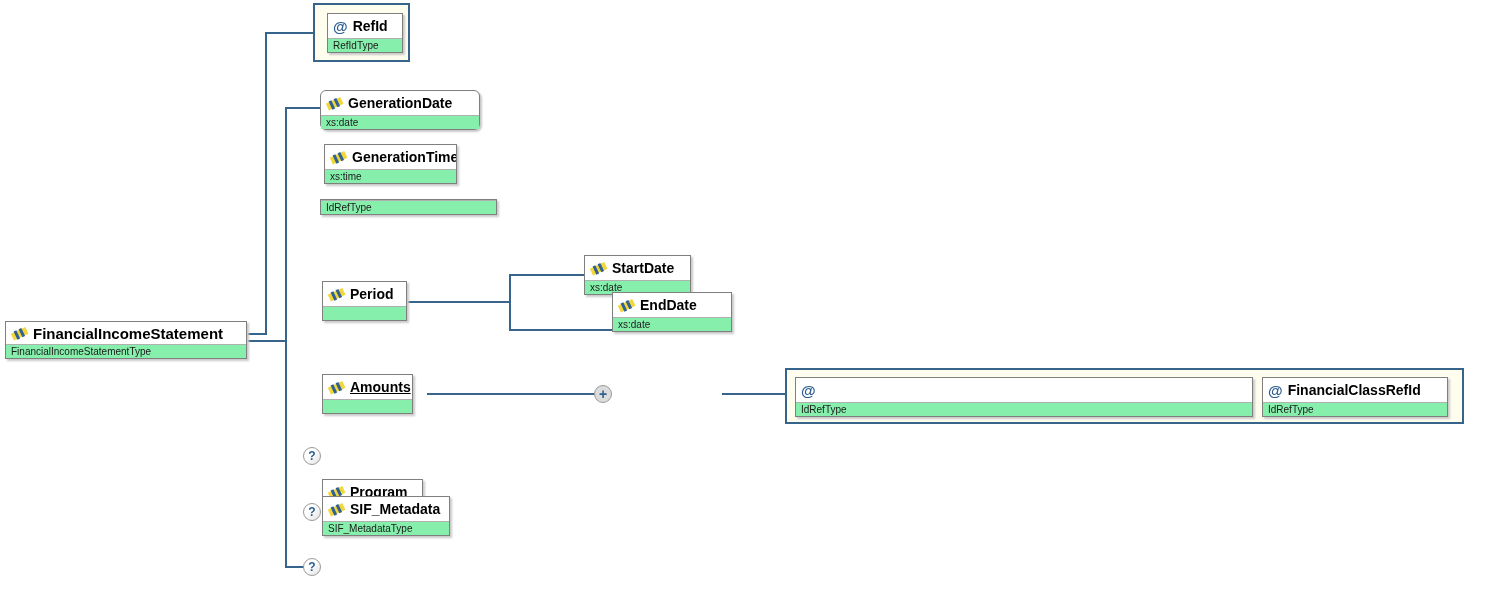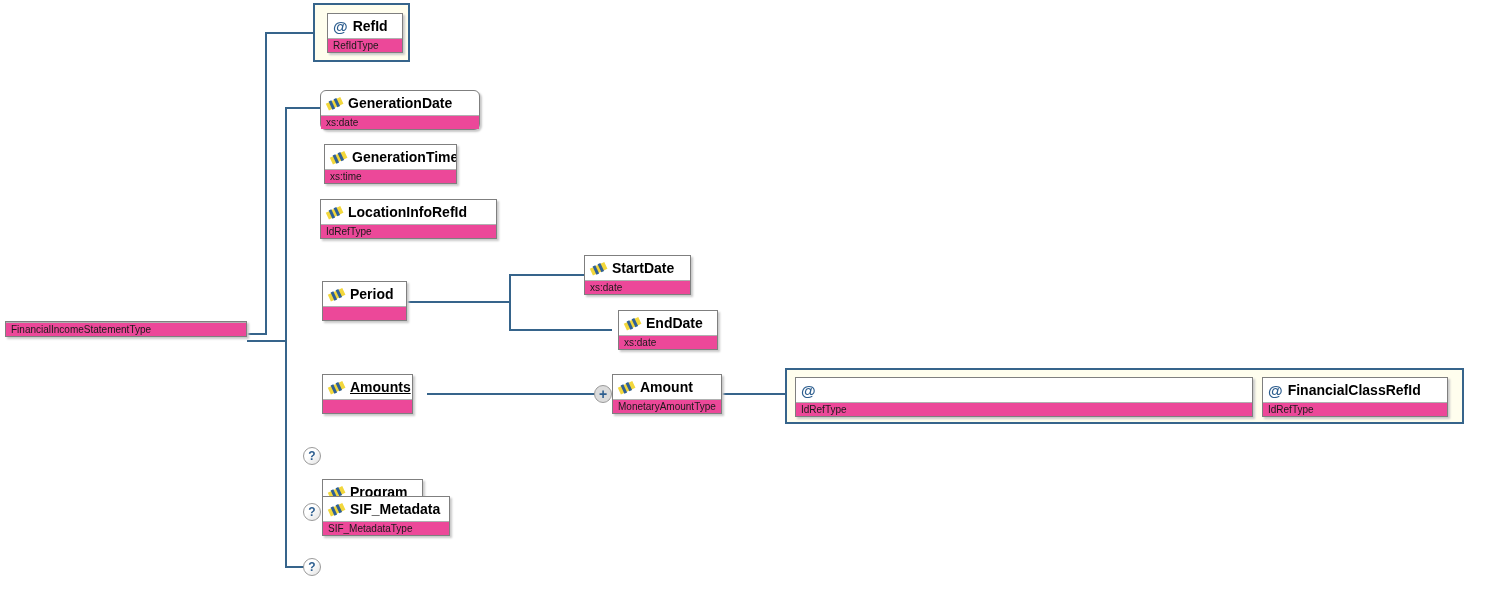--- a/index.html
+++ b/index.html
@@ -13,21 +13,21 @@
   
   .node{
     position:absolute;background:#ffffff;border:1px solid #7f7f7f;
     box-shadow:2px 2px 2px #c9c9c9;box-sizing:border-box;
   }
   .node-title{
     display:flex;align-items:center;gap:5px;padding:0 5px;height:24px;
     font-weight:bold;font-size:14px;color:#000;white-space:nowrap;overflow:hidden;
   }
   .node-type{
-    height:13px;background:#ec4899;border-top:1px solid #b0b0b0;
+    height:13px;background:#86efac;border-top:1px solid #b0b0b0;
     font-size:10px;color:#1a1a1a;padding:0 5px;line-height:13px;
     white-space:nowrap;overflow:hidden;
   }
   .root .node-title{height:22px;font-size:15px;}
   
   .grp{
     position:absolute;background:#FFFEEE;border:2px solid #36648B;
     box-sizing:border-box;
   }
   .at{color:#2d5e8f;font-size:15px;font-weight:bold;line-height:1;}
@@ -61,20 +61,30 @@
   <div class="cx h" style="left:509px;top:274px;width:103px;"></div>
   <div class="cx h" style="left:509px;top:329px;width:103px;"></div>
 
   <div class="cx h" style="left:427px;top:393px;width:168px;"></div>
   <div class="cx h" style="left:722px;top:393px;width:63px;"></div>
 
   <div class="grp" style="left:313px;top:3px;width:97px;height:59px;"></div>
   <div class="grp" style="left:785px;top:368px;width:679px;height:56px;"></div>
 
   <div class="node root" style="left:5px;top:321px;width:242px;">
+    <div class="node-title">
+      <svg class="elsvg" width="17" height="13" viewBox="0 0 17 13" style="overflow:visible">
+          <g transform="rotate(-25 8.5 6.5)">
+            <rect x="0.5" y="3" width="16" height="7.5" fill="#F2D73C"></rect>
+            <rect x="4" y="2.2" width="3" height="9" fill="#2F6096"></rect>
+            <rect x="9.5" y="2.2" width="3" height="9" fill="#2F6096"></rect>
+          </g>
+        </svg>
+      <span>FinancialIncomeStatement</span>
+    </div>
     <div class="node-type">FinancialIncomeStatementType</div>
   </div>
 
   <div class="node" style="left:327px;top:13px;width:76px;">
     <div class="node-title">
       <span class="at">@</span>
       <span>RefId</span>
     </div>
     <div class="node-type">RefIdType</div>
   </div>
@@ -101,30 +111,20 @@
             <rect x="4" y="2.2" width="3" height="9" fill="#2F6096"></rect>
             <rect x="9.5" y="2.2" width="3" height="9" fill="#2F6096"></rect>
           </g>
         </svg>
       <span>GenerationTime</span>
     </div>
     <div class="node-type">xs:time</div>
   </div>
 
   <div class="node" style="left:320px;top:199px;width:177px;">
-    <div class="node-title">
-      <svg class="elsvg" width="17" height="13" viewBox="0 0 17 13" style="overflow:visible">
-          <g transform="rotate(-25 8.5 6.5)">
-            <rect x="0.5" y="3" width="16" height="7.5" fill="#F2D73C"></rect>
-            <rect x="4" y="2.2" width="3" height="9" fill="#2F6096"></rect>
-            <rect x="9.5" y="2.2" width="3" height="9" fill="#2F6096"></rect>
-          </g>
-        </svg>
-      <span>LocationInfoRefId</span>
-    </div>
     <div class="node-type">IdRefType</div>
   </div>
 
   <div class="node" style="left:322px;top:281px;width:85px;">
     <div class="node-title">
       <svg class="elsvg" width="17" height="13" viewBox="0 0 17 13" style="overflow:visible">
           <g transform="rotate(-25 8.5 6.5)">
             <rect x="0.5" y="3" width="16" height="7.5" fill="#F2D73C"></rect>
             <rect x="4" y="2.2" width="3" height="9" fill="#2F6096"></rect>
             <rect x="9.5" y="2.2" width="3" height="9" fill="#2F6096"></rect>
@@ -142,21 +142,21 @@
             <rect x="0.5" y="3" width="16" height="7.5" fill="#F2D73C"></rect>
             <rect x="4" y="2.2" width="3" height="9" fill="#2F6096"></rect>
             <rect x="9.5" y="2.2" width="3" height="9" fill="#2F6096"></rect>
           </g>
         </svg>
       <span>StartDate</span>
     </div>
     <div class="node-type">xs:date</div>
   </div>
 
-  <div class="node" style="left:612px;top:310px;width:100px;margin-left:6px;">
+  <div class="node" style="left:612px;top:292px;width:120px;">
     <div class="node-title">
       <svg class="elsvg" width="17" height="13" viewBox="0 0 17 13" style="overflow:visible">
           <g transform="rotate(-25 8.5 6.5)">
             <rect x="0.5" y="3" width="16" height="7.5" fill="#F2D73C"></rect>
             <rect x="4" y="2.2" width="3" height="9" fill="#2F6096"></rect>
             <rect x="9.5" y="2.2" width="3" height="9" fill="#2F6096"></rect>
           </g>
         </svg>
       <span>EndDate</span>
     </div>
@@ -174,33 +174,20 @@
         </svg>
       <span>Amounts</span>
     </div>
     <div class="node-type"></div>
   </div>
 
   <div class="ind p" style="left:594px;top:385px;">
     <span>+</span>
   </div>
 
-  <div class="node" style="left:612px;top:374px;width:110px;">
-    <div class="node-title">
-      <svg class="elsvg" width="17" height="13" viewBox="0 0 17 13" style="overflow:visible">
-          <g transform="rotate(-25 8.5 6.5)">
-            <rect x="0.5" y="3" width="16" height="7.5" fill="#F2D73C"></rect>
-            <rect x="4" y="2.2" width="3" height="9" fill="#2F6096"></rect>
-            <rect x="9.5" y="2.2" width="3" height="9" fill="#2F6096"></rect>
-          </g>
-        </svg>
-      <span>Amount</span>
-    </div>
-    <div class="node-type">MonetaryAmountType</div>
-  </div>
 
   <div class="node" style="left:795px;top:377px;width:458px;">
     <div class="node-title">
       <span class="at">@</span>
     </div>
     <div class="node-type">IdRefType</div>
   </div>
 
   <div class="node" style="left:1262px;top:377px;width:186px;">
     <div class="node-title">

